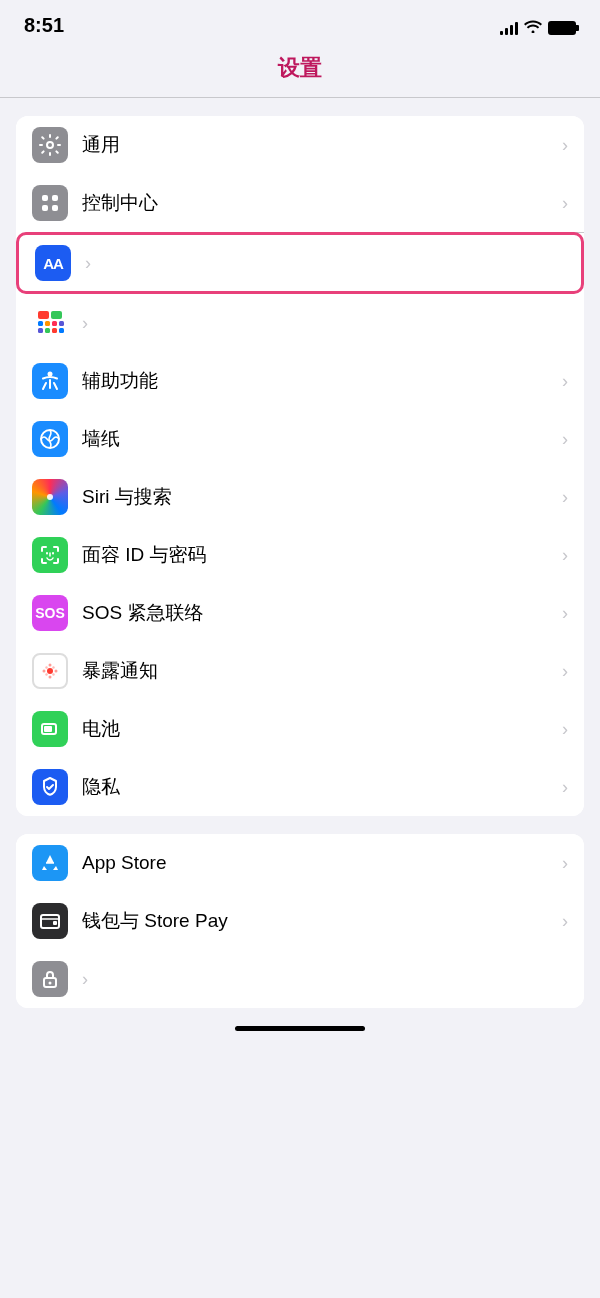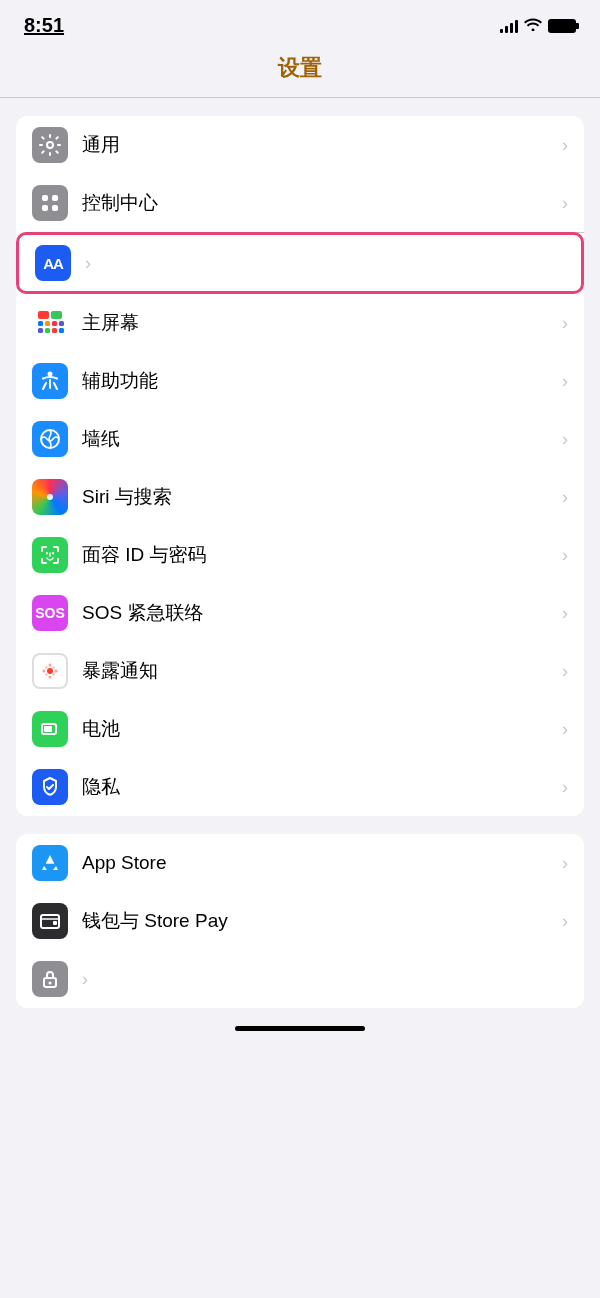--- a/index.html
+++ b/index.html
@@ -11,24 +11,23 @@
       background: #f2f2f7;
       font-family: -apple-system, 'PingFang SC', 'Helvetica Neue', sans-serif;
       color: #000;
       overflow-x: hidden;
     }
 
     
     .status-bar {
       display: flex;
       justify-content: space-between;
-      align-items: center;
+      align-items: flex-end;
       padding: 14px 24px 8px 24px;
       background: #f2f2f7;
-      text-decoration: underline;
     }
     .status-time {
       font-size: 20px;
       font-weight: 600;
       color: #000;
     }
     .status-icons {
       display: flex;
       align-items: center;
       gap: 6px;
@@ -62,21 +61,21 @@
       height: 6px;
       background: #000;
       border-radius: 0 1px 1px 0;
     }
 
     
     .page-title {
       text-align: center;
       font-size: 22px;
       font-weight: 700;
-      color: #a16207;
+      color: #be185d;
       padding: 8px 0 14px 0;
       background: #f2f2f7;
     }
 
     
     .settings-group {
       background: #fff;
       border-radius: 12px;
       margin: 18px 16px;
       overflow: hidden;
@@ -237,21 +236,20 @@
         <rect x="2" y="12" width="5" height="5" rx="1.5" fill="#007AFF"></rect>
         <rect x="9" y="12" width="5" height="5" rx="1.5" fill="#FF9500"></rect>
         <rect x="16" y="12" width="5" height="5" rx="1.5" fill="#FF2D55"></rect>
         <rect x="23" y="12" width="5" height="5" rx="1.5" fill="#5856D6"></rect>
         <rect x="2" y="19" width="5" height="5" rx="1.5" fill="#5856D6"></rect>
         <rect x="9" y="19" width="5" height="5" rx="1.5" fill="#34C759"></rect>
         <rect x="16" y="19" width="5" height="5" rx="1.5" fill="#FF3B30"></rect>
         <rect x="23" y="19" width="5" height="5" rx="1.5" fill="#007AFF"></rect>
       </svg>
     </div>
-    <span class="item-label">主屏幕</span>
     <span class="chevron">›</span>
   </div>
 
   <div class="settings-item">
     <div class="item-icon icon-accessibility">
       <svg width="22" height="22" viewBox="0 0 22 22" fill="none">
         <circle cx="11" cy="4" r="2.5" fill="white"></circle>
         <path d="M4 8.5C4 8.5 7.5 7 11 7C14.5 7 18 8.5 18 8.5" stroke="white" stroke-width="2" stroke-linecap="round"></path>
         <path d="M11 10V18" stroke="white" stroke-width="2" stroke-linecap="round"></path>
         <path d="M7 13L4 19" stroke="white" stroke-width="2" stroke-linecap="round"></path>

